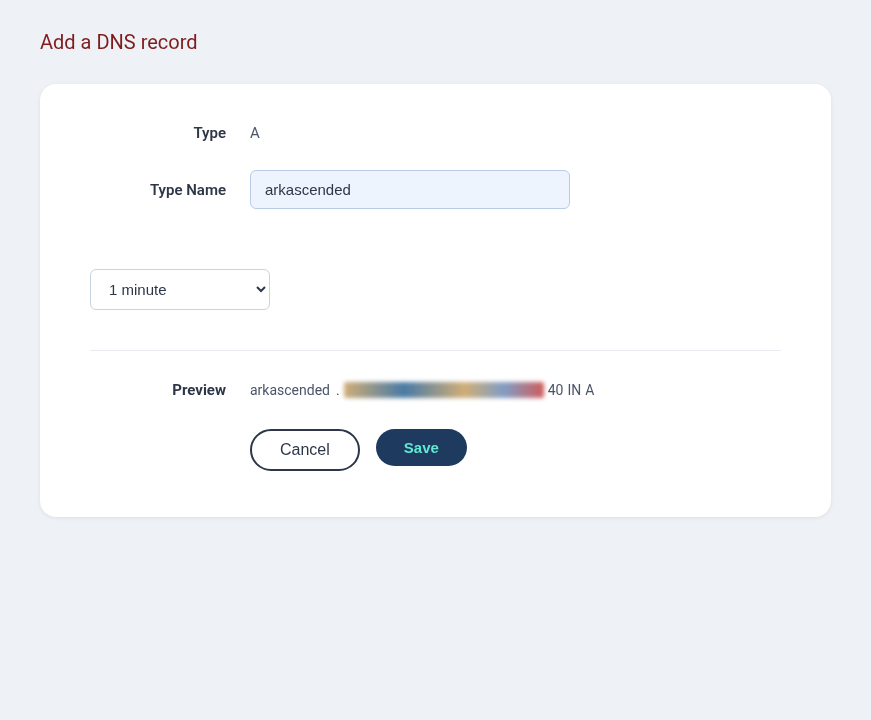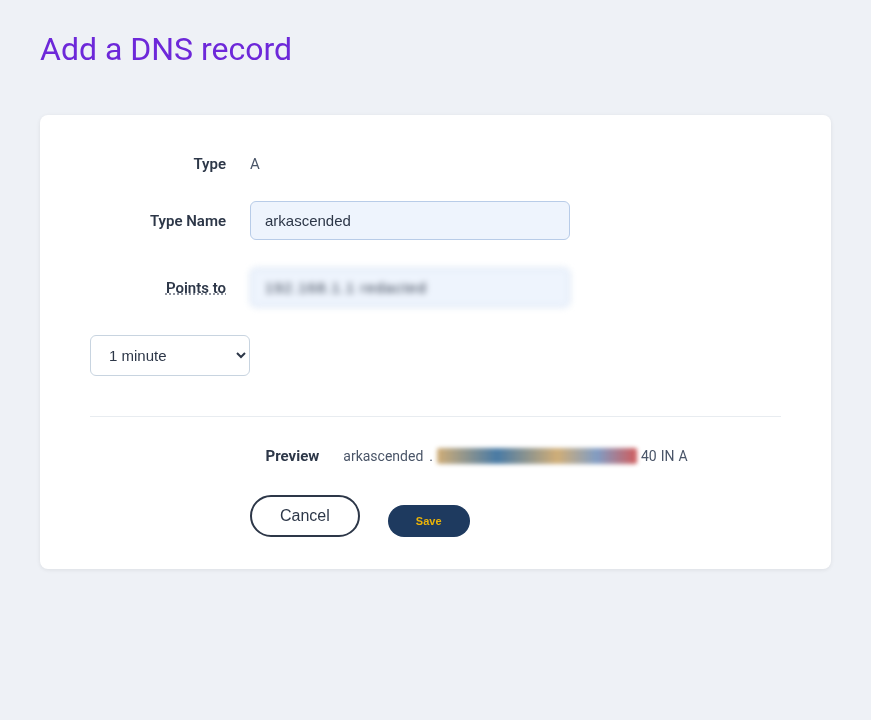--- a/index.html
+++ b/index.html
@@ -9,30 +9,30 @@
     }
 
     body {
       background-color: #eef1f6;
       font-family: -apple-system, BlinkMacSystemFont, 'Segoe UI', Roboto, sans-serif;
       min-height: 720px;
       padding: 30px 40px;
     }
 
     .page-title {
-      font-size: 32px;
+      font-size: 20px;
       font-weight: 400;
-      color: #6d28d9;
-      margin-bottom: 47px;
+      color: #7f1d1d;
+      margin-bottom: 30px;
     }
 
     .card {
       background: #ffffff;
-      border-radius: 8px;
-      padding: 40px 50px 32px;
+      border-radius: 16px;
+      padding: 40px 50px 46px;
       box-shadow: 0 1px 4px rgba(0,0,0,0.08);
     }
 
     .form-section {
       border-bottom: 1px solid #e8ecf0;
       padding-bottom: 40px;
       margin-bottom: 30px;
     }
 
     .form-row {
@@ -84,37 +84,37 @@
       border-radius: 6px;
       font-size: 15px;
       color: #2d3748;
       background: #eef4fd;
       outline: none;
       letter-spacing: 1px;
       filter: blur(3px);
     }
 
     .form-select {
-      width: 160px;
+      width: 180px;
       padding: 10px 14px;
       border: 1.5px solid #c8d4e0;
       border-radius: 6px;
       font-size: 15px;
       color: #2d3748;
       background: #ffffff;
       appearance: auto;
       outline: none;
       cursor: pointer;
+      margin-top: 32px;
     }
 
     .preview-section {
       display: flex;
       align-items: center;
       margin-bottom: 30px;
-      justify-content: center;
     }
 
     .preview-label {
       width: 160px;
       text-align: right;
       padding-right: 24px;
       font-size: 15px;
       font-weight: 700;
       color: #2d3748;
       flex-shrink: 0;
@@ -139,44 +139,44 @@
       opacity: 0.85;
     }
 
     .preview-text {
       font-size: 14px;
       color: #4a5568;
     }
 
     .button-row {
       display: flex;
-      align-items: flex-end;
-      gap: 28px;
+      align-items: flex-start;
+      gap: 16px;
       padding-left: 160px;
     }
 
     .btn-cancel {
       padding: 10px 28px;
       border: 2px solid #2d3748;
       border-radius: 999px;
       background: transparent;
       font-size: 16px;
       font-weight: 500;
       color: #2d3748;
       cursor: pointer;
     }
 
     .btn-save {
       padding: 10px 28px;
       border: none;
       border-radius: 999px;
       background: #1e3a5f;
-      font-size: 11px;
+      font-size: 15px;
       font-weight: 600;
-      color: #eab308;
+      color: #5eead4;
       cursor: pointer;
     }
 
     .preview-host {
       font-size: 14px;
       color: #4a5568;
       margin-right: 2px;
     }
   </style>
 </head>
@@ -191,24 +191,20 @@
     <div class="form-row">
       <label class="form-label">Type</label>
       <span class="type-value">A</span>
     </div>
 
     <div class="form-row">
       <label class="form-label">Type Name</label>
       <input class="form-input" type="text" value="arkascended" style="">
     </div>
 
-    <div class="form-row">
-      <label class="form-label underlined">Points to</label>
-      <input class="points-to-input" type="text" value="192.168.1.1 redacted" style="">
-    </div>
 
     <div class="form-row">
       <select class="form-select">
         <option>1 minute</option>
         <option>5 minutes</option>
         <option>10 minutes</option>
         <option>30 minutes</option>
         <option>1 hour</option>
         <option>12 hours</option>
         <option>1 day</option>

